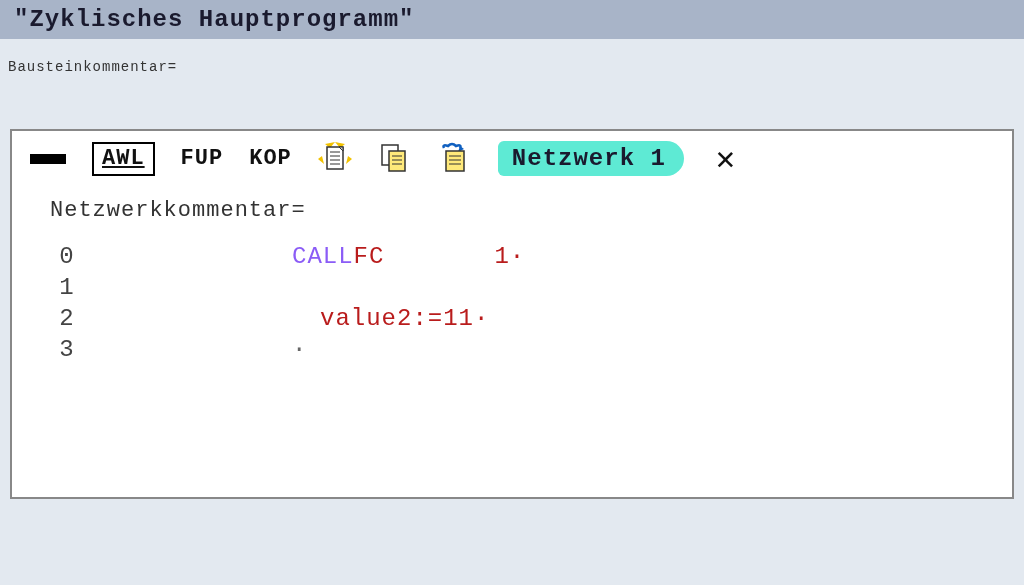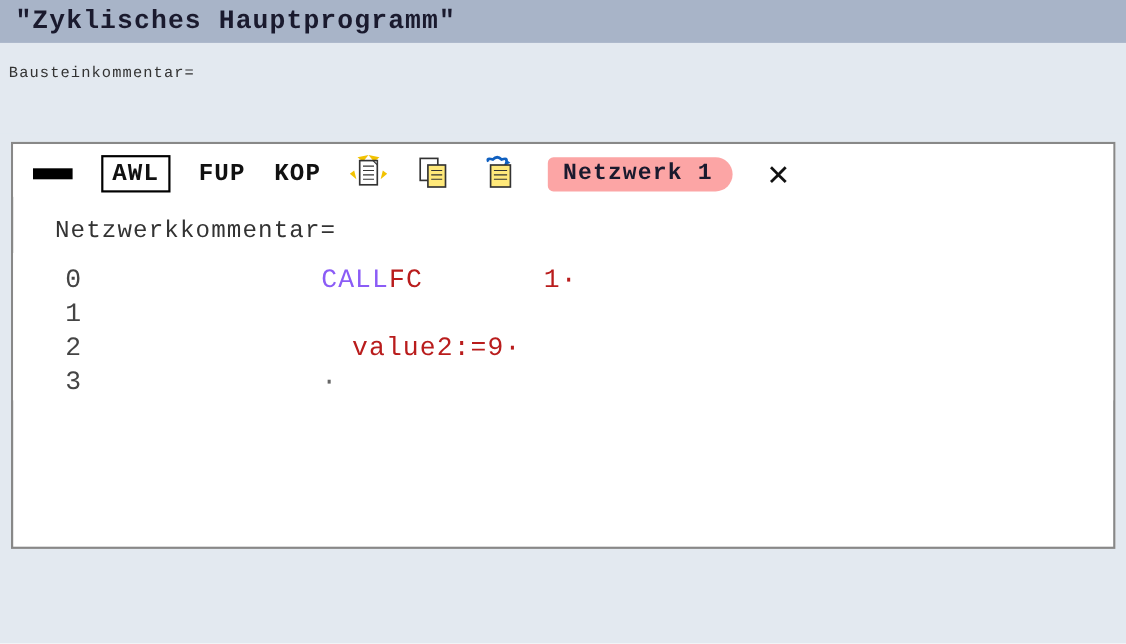--- a/index.html
+++ b/index.html
@@ -57,38 +57,39 @@
     height: 34px;
   }
   .minus-icon {
     width: 36px;
     height: 10px;
     background: #000;
   }
   .awl-btn {
     border: 2px solid #000;
     padding: 1px 8px;
+    text-decoration: underline;
     text-underline-offset: 2px;
     cursor: pointer;
   }
   .fup-btn, .kop-btn {
     cursor: pointer;
   }
   .icon-svg {
     width: 34px;
     height: 34px;
     cursor: pointer;
   }
   .network-tab {
-    background: #fca5a5;
+    background: #5eead4;
     border-radius: 6px 18px 18px 6px;
     padding: 4px 18px 4px 14px;
     font-weight: bold;
     color: #1a1a2e;
-    font-size: 21px;
+    font-size: 24px;
     letter-spacing: 1px;
     cursor: pointer;
   }
   .close-x {
     font-size: 32px;
     font-weight: bold;
     cursor: pointer;
     padding: 0 6px;
   }
   .network-comment {
@@ -205,21 +206,21 @@
       <span class="code-text"> FC</span>
       <span class="code-text fc-num">1·</span>
     </div>
     <div class="code-line">
       <span class="line-num">1</span>
       <span class="line-indent"></span>
     </div>
     <div class="code-line">
       <span class="line-num">2</span>
       <span class="line-indent"></span>
-      <span class="code-text" style="padding-left:28px"> value2:=9·</span>
+      <span class="code-text" style="padding-left:28px"> value2:=11·</span>
     </div>
     <div class="code-line">
       <span class="line-num">3</span>
       <span class="line-indent"></span>
       <span class="code-text" style="padding-left:-50px; color:#666">·</span>
     </div>
   </div>
 </div>
 
 </body></html>

